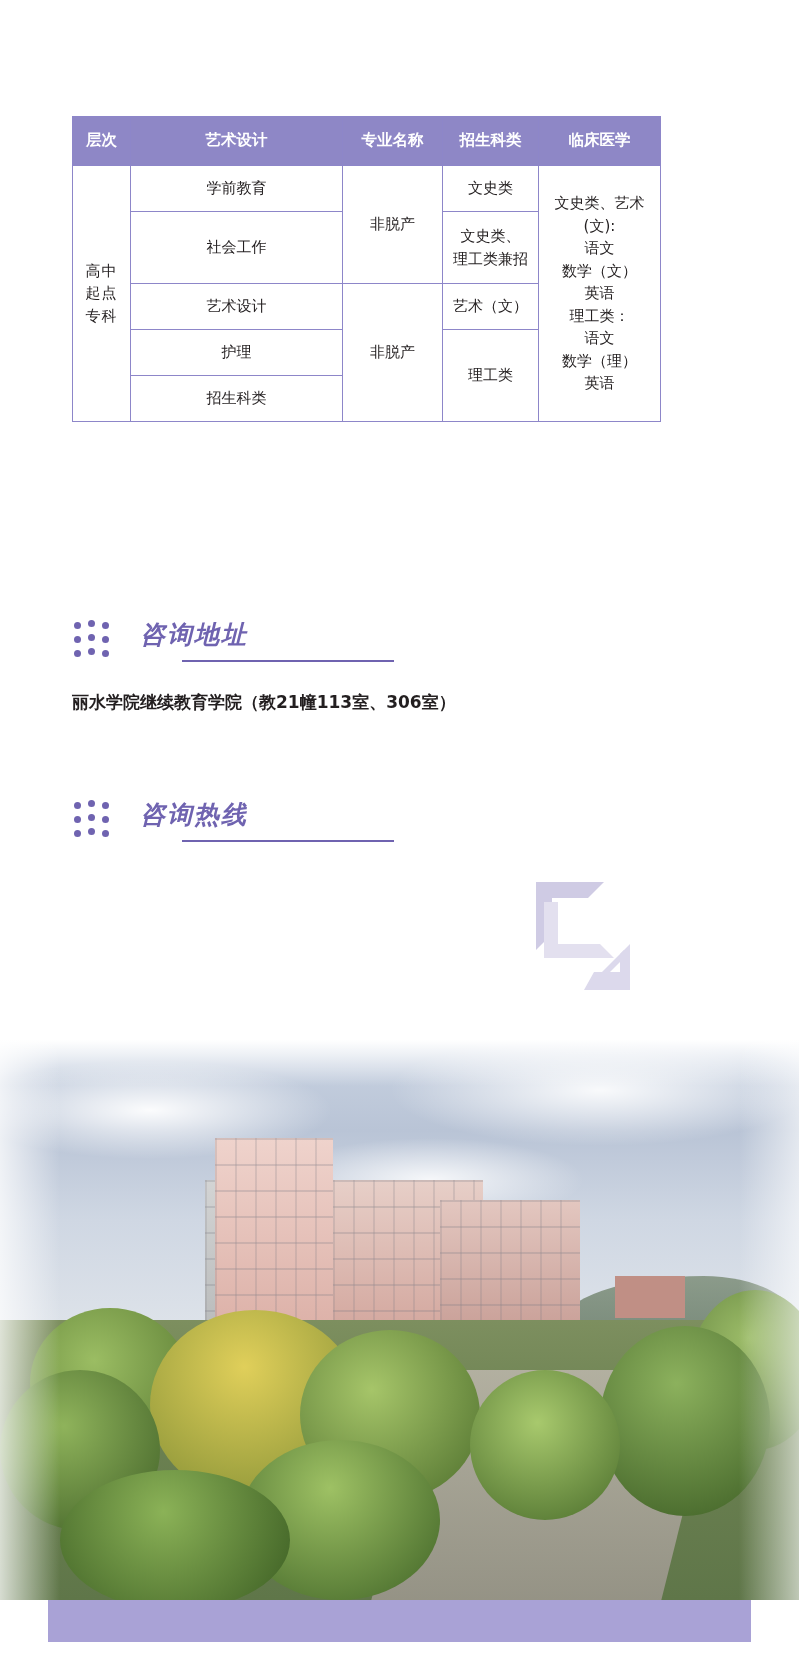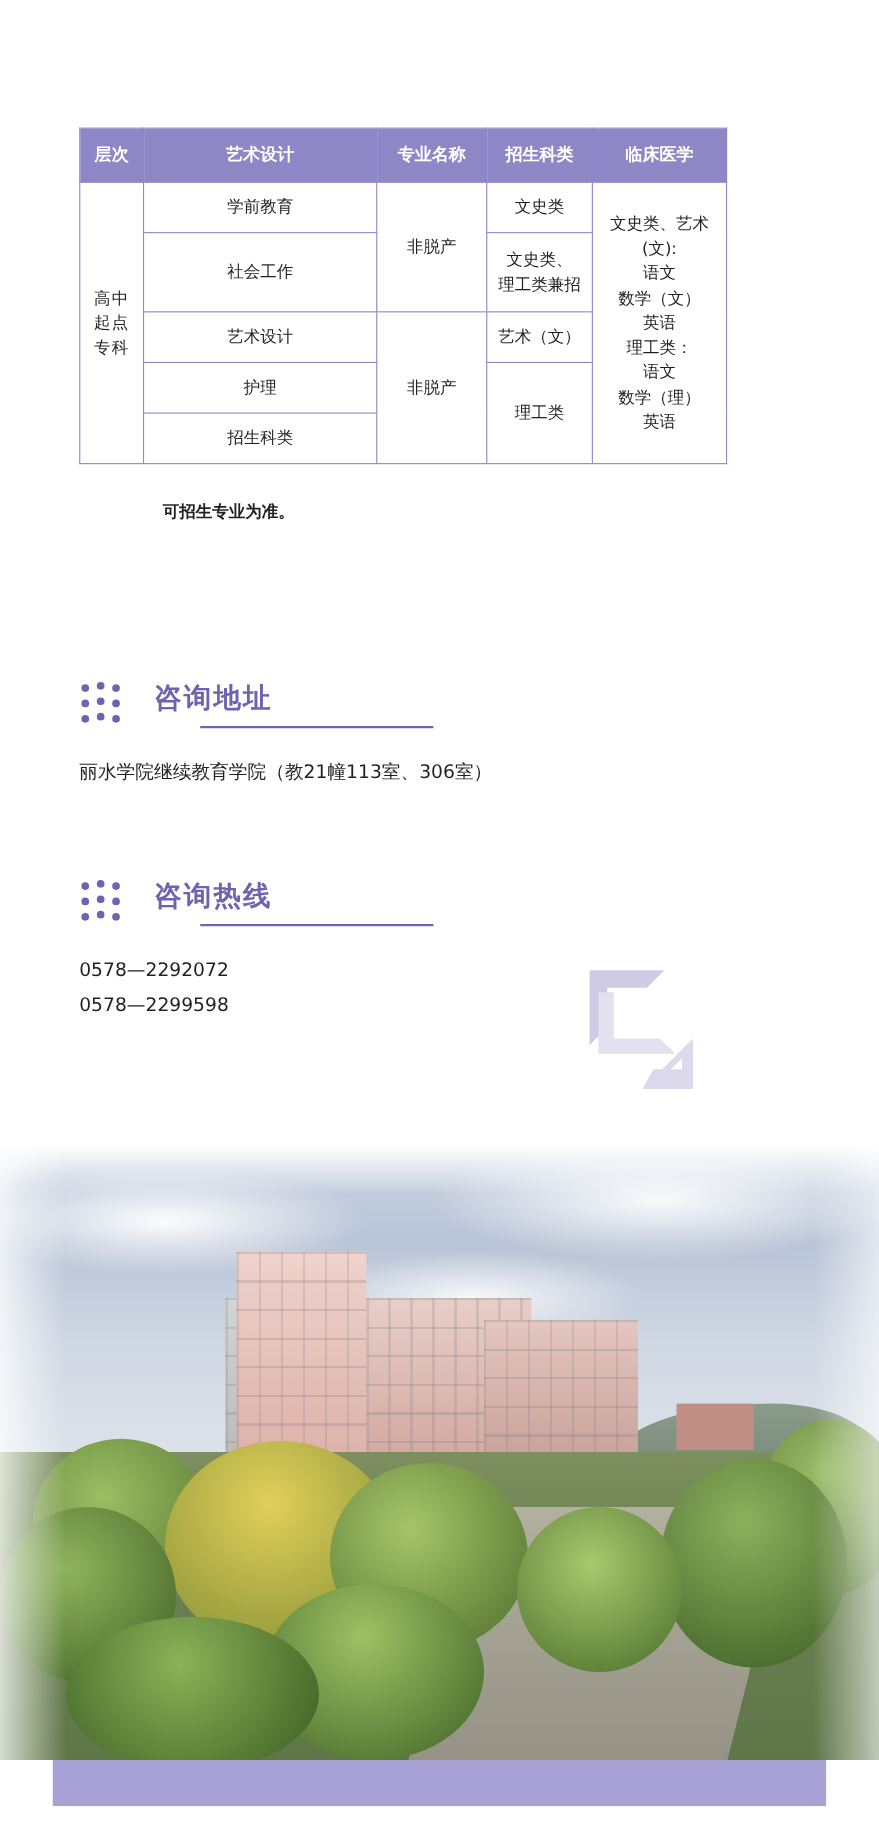--- a/index.html
+++ b/index.html
@@ -119,36 +119,38 @@
     display: block;
   }
   .sec-title {
     position: absolute;
     left: 68px;
     top: 6px;
     font-size: 25px;
     font-weight: bold;
     color: #6f63b0;
     letter-spacing: 2px;
+    font-style: italic;
   }
   .sec-rule {
     position: absolute;
     left: 110px;
     top: 48px;
     width: 212px;
     height: 2px;
     background: #6f63b0;
   }
   .sec-body {
     position: absolute;
     left: 0;
     top: 74px;
     font-size: 17px;
     color: #231f20;
     line-height: 1.9;
+    font-weight: bold;
   }
   .tel-line { font-size: 17px; color: #231f20; }
 
   
   .arrow-decor {
     position: absolute;
     left: 528px;
     top: 872px;
     width: 110px;
     height: 125px;
@@ -306,21 +308,20 @@
           <td rowspan="2">理工类</td>
         </tr>
         <tr class="row-h">
           <td>招生科类</td>
         </tr>
       </tbody>
     </table>
   </div>
 
   <div class="notes">
-    <div class="note-line-2">可招生专业为准。</div>
   </div>
 
   <div class="section sec-addr">
     <div class="sec-head">
       <span class="dots">
         <i style="left:2px;  top:2px;"></i>
         <i style="left:16px; top:0px;"></i>
         <i style="left:30px; top:2px;"></i>
         <i style="left:2px;  top:16px;"></i>
         <i style="left:16px; top:14px;"></i>
@@ -343,24 +344,20 @@
         <i style="left:30px; top:2px;"></i>
         <i style="left:2px;  top:16px;"></i>
         <i style="left:16px; top:14px;"></i>
         <i style="left:30px; top:16px;"></i>
         <i style="left:2px;  top:30px;"></i>
         <i style="left:16px; top:28px;"></i>
         <i style="left:30px; top:30px;"></i>
       </span>
       <span class="sec-title">咨询热线</span>
       <span class="sec-rule"></span>
-    </div>
-    <div class="sec-body">
-      <div class="tel-line">0578—2292072</div>
-      <div class="tel-line">0578—2299598</div>
     </div>
   </div>
 
   <div class="arrow-decor">
     <svg width="110" height="125" viewBox="0 0 110 125" xmlns="http://www.w3.org/2000/svg">
       <path d="M8 78 L8 10 L76 10 L60 26 L24 26 L24 62 Z" fill="#cfcbe4"></path>
       <path d="M16 86 L16 30 L30 30 L30 72 L72 72 L86 86 Z" fill="#e3e0ef"></path>
       <path d="M56 118 L102 118 L102 72 L92 82 L92 100 L66 100 Z" fill="#dcd9ec"></path>
       <path d="M62 112 L96 78 L100 82 L66 116 Z" fill="#dcd9ec"></path>
     </svg>

